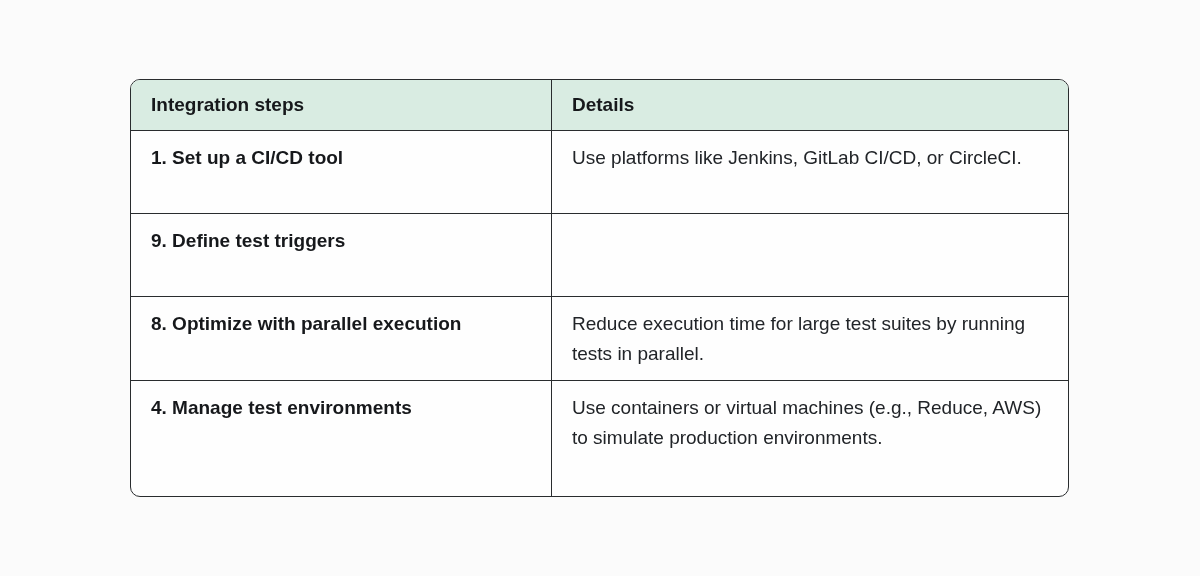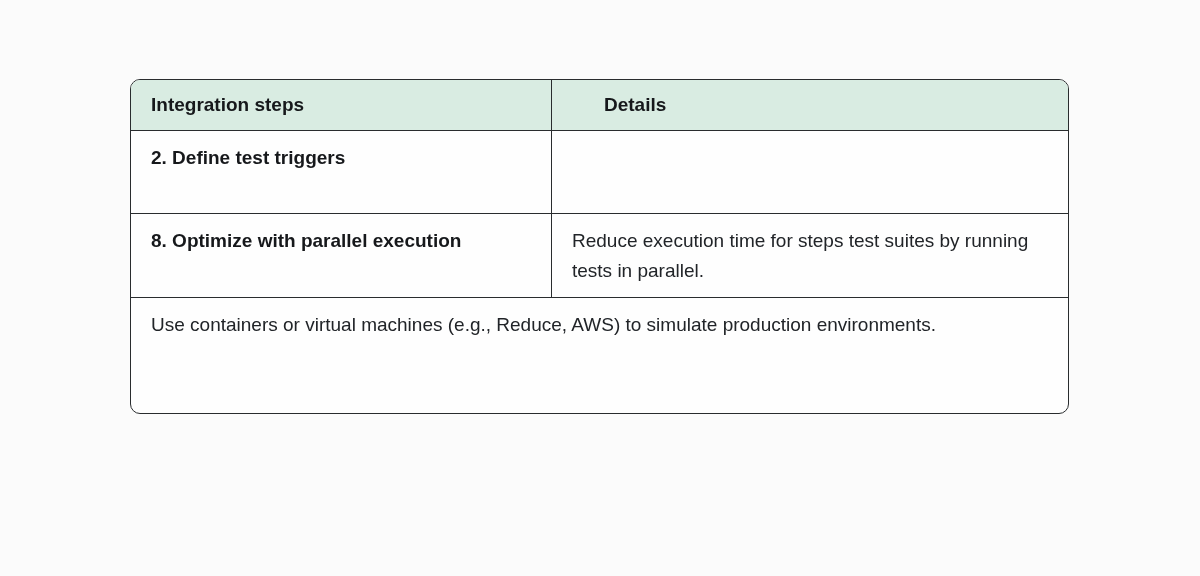--- a/index.html
+++ b/index.html
@@ -26,21 +26,21 @@
     position: absolute;
     left: 130px; top: 79px;
     width: 939px;
     border: 1px solid var(--border);
     border-radius: 10px;
     background: var(--row-bg);
     overflow: hidden;
   }
   .row { display: flex; border-top: 1px solid var(--border); }
   .row:first-child { border-top: none; }
-  .row.header { background: var(--header-bg); gap: 32px; }
+  .row.header { background: var(--header-bg); }
   .cell {
     font-size: 19px;
     line-height: 30px;
     color: var(--details-text);
   }
   .cell.left {
     width: 421px;
     flex: 0 0 421px;
     border-right: 1px solid var(--border);
     padding: 12px 20px 13px 20px;
@@ -58,28 +58,33 @@
 <body>
 
 <div class="canvas">
   <div class="tbl">
 
     <div class="row header">
       <div class="cell left">Integration steps</div>
       <div class="cell right">Details</div>
     </div>
 
+    <div class="row body-1">
+      <div class="cell left step">1. Set up a CI/CD tool</div>
+      <div class="cell right details">Use platforms like Jenkins, GitLab CI/CD, or CircleCI.</div>
+    </div>
 
     <div class="row body-2">
-      <div class="cell left step">2. Define test triggers</div>
+      <div class="cell left step">9. Define test triggers</div>
     </div>
 
     <div class="row body-3">
       <div class="cell left step">8. Optimize with parallel execution</div>
-      <div class="cell right details">Reduce execution time for steps test suites by running tests in parallel.</div>
+      <div class="cell right details">Reduce execution time for large test suites by running tests in parallel.</div>
     </div>
 
     <div class="row body-4">
+      <div class="cell left step">4. Manage test environments</div>
       <div class="cell right details">Use containers or virtual machines (e.g., Reduce, AWS) to simulate production environments.</div>
     </div>
 
   </div>
 </div>
 
 </body></html>

